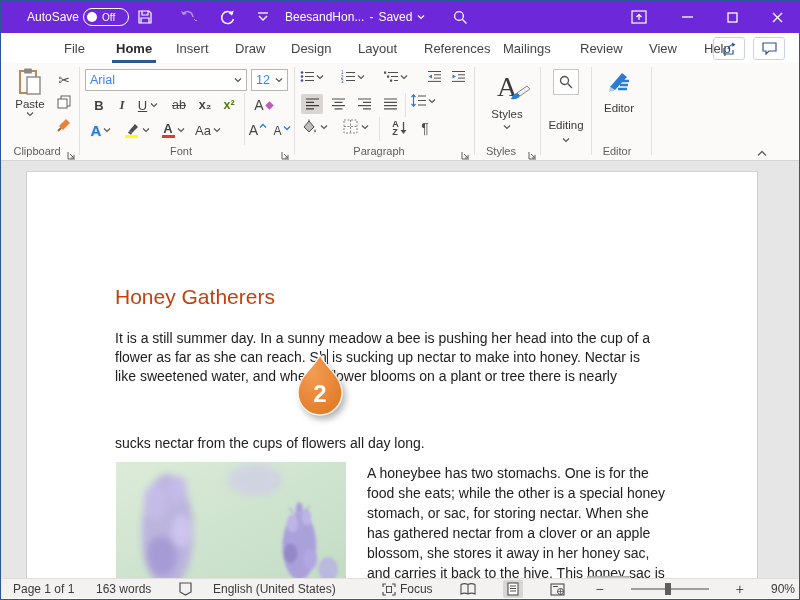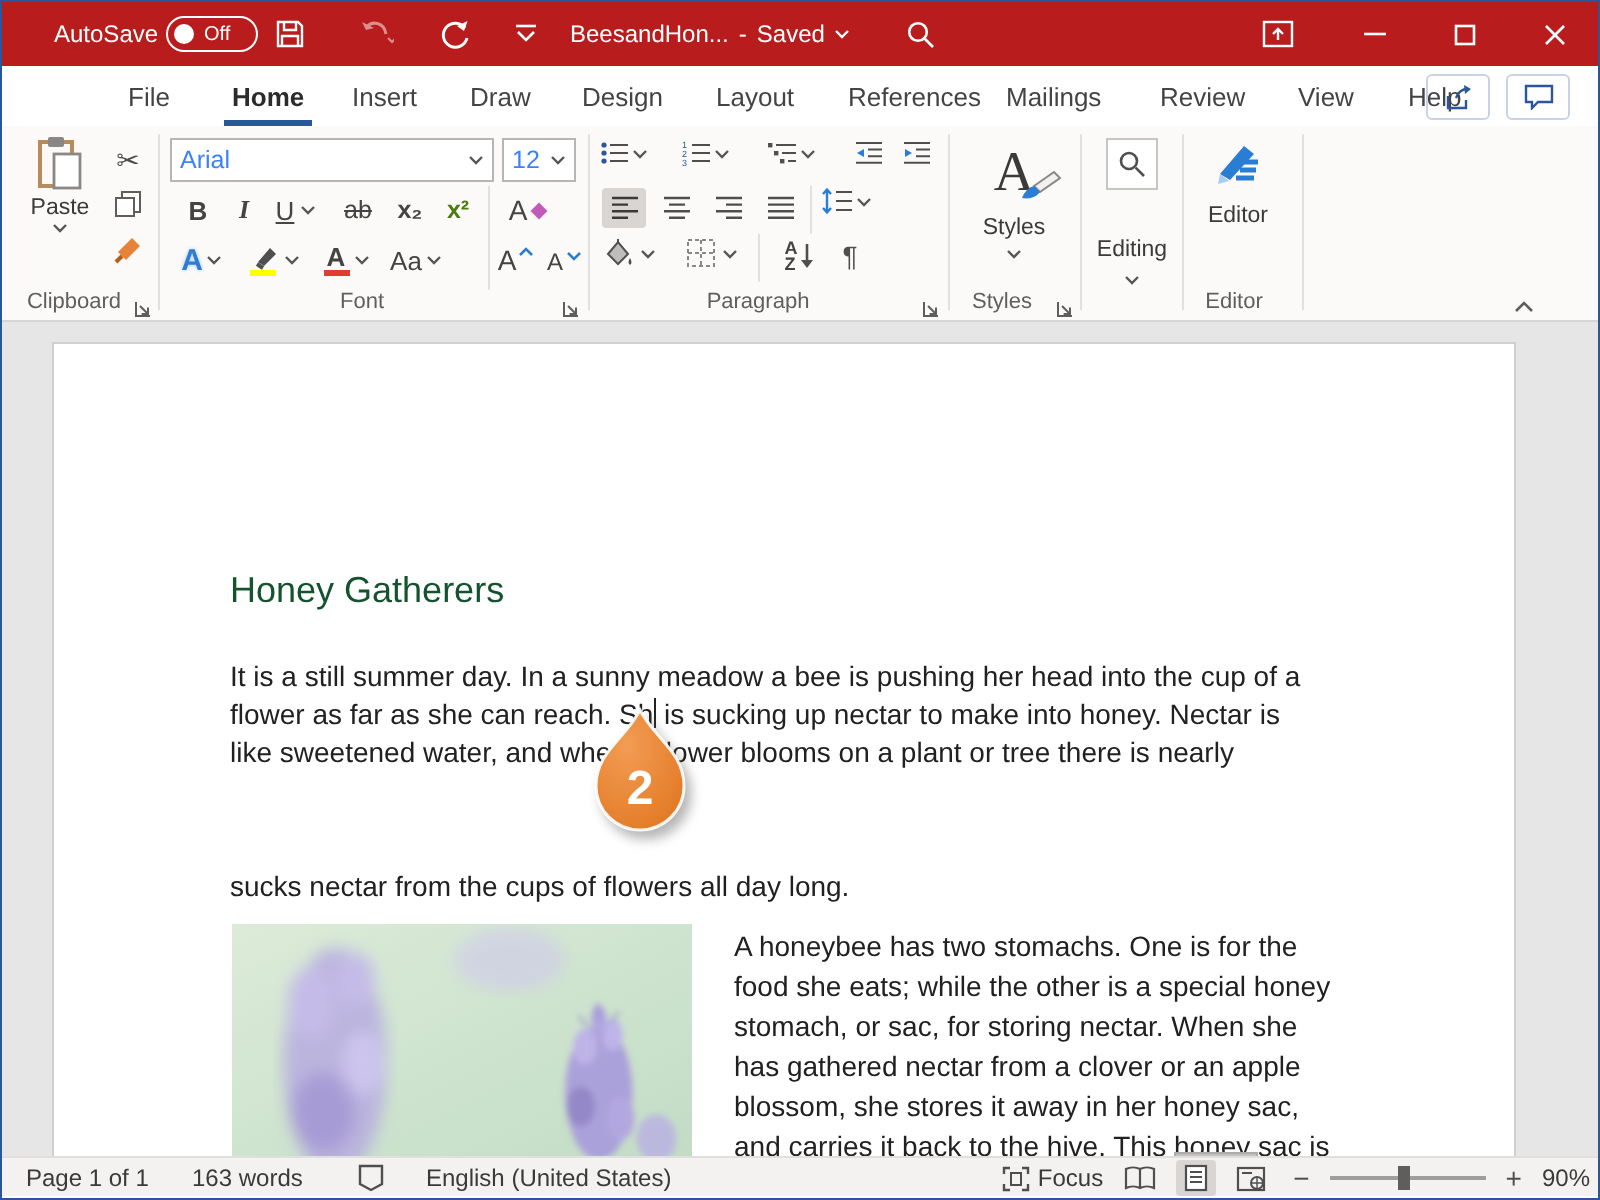--- a/index.html
+++ b/index.html
@@ -2,21 +2,21 @@
 <html><head>
 <meta charset="utf-8">
 <style>
   * { box-sizing: border-box; margin: 0; padding: 0; }
   body { font-family: "Liberation Sans", sans-serif; background:#999; }
   .frame { position: relative; width: 800px; height: 600px; background:#fff;
            border:1px solid #2b579a; overflow:hidden; font-family:"Liberation Sans",sans-serif; }
   .abs { position:absolute; }
 
   
-  .titlebar { position:absolute; left:0; top:0; width:800px; height:37px; background:#b91c1c; color:#fff; }
+  .titlebar { position:absolute; left:0; top:0; width:800px; height:37px; background:#6d28d9; color:#fff; }
   .tb-item { position:absolute; top:0; height:32px; display:flex; align-items:center; color:#fff; font-size:12px; }
   .toggle { width:46px; height:18px; border:1px solid #fff; border-radius:9px; display:flex; align-items:center; padding:0 6px 0 3px; gap:5px; }
   .toggle .knob { width:10px; height:10px; border-radius:50%; background:#fff; }
   .toggle .state { font-size:10px; color:#fff; }
   .chev-w { width:8px; height:8px; }
   .winbtn { position:absolute; top:0; width:44px; height:32px; display:flex; align-items:center; justify-content:center; }
 
   
   .tabrow { position:absolute; left:0; top:32px; width:800px; height:30px; background:#fff; }
   .tab { position:absolute; top:0; height:30px; display:flex; align-items:center; font-size:13px; color:#444; padding:0 2px;margin-left:45px; }
@@ -33,31 +33,31 @@
   .combo { position:absolute; height:22px; border:1px solid #b8b6b4; background:#fff; display:flex; align-items:center; font-size:12.5px; color:#3b82f6; padding:0 4px; }
   .combo .cv { flex:1; }
   .chev { width:8px; height:8px; }
   .fbtn { font-size:13px; font-weight:700; color:#444; }
   .active-btn { background:#d8d5d2; border-radius:2px; }
   .bigbtn { display:flex; flex-direction:column; align-items:center; font-size:11.5px; color:#3b3a39; }
 
   
   .docarea { position:absolute; left:0; top:160px; width:800px; height:417px; background:#e7e6e6; }
   .page { position:absolute; left:25px; top:10px; width:732px; height:407px; background:#fff; border:1px solid #d2d0ce; border-bottom:none; }
-  .doc-heading { position:absolute; left:88px; top:113px; font-size:18px; color:#14532d; }
+  .doc-heading { position:absolute; left:88px; top:113px; font-size:21px; color:#c2410c; }
   .doc-p { position:absolute; font-size:14px; color:#212121; line-height:18.8px; }
   .doc-p3 { line-height:20px; }
   .caret { display:inline-block; width:1.5px; height:15px; background:#222; vertical-align:-2px; }
   .marker { position:absolute; left:294px; top:191px; filter:drop-shadow(3px 4px 3px rgba(90,90,90,.45)); }
   .hthumb { position:absolute; left:560px; top:404px; width:42px; height:7px; background:#c4c2c0; border:1px solid #aeacaa; }
 
   
   .statusbar { position:absolute; left:0; top:577px; width:800px; height:20px; background:#f3f2f1; border-top:1px solid #e1dfdd; font-size:12px; color:#3b3a39; }
   .sb-item { position:absolute; top:0; height:20px; display:flex; align-items:center; gap:4px; }
-  .sb-right { position:absolute; right:6px; top:0; height:20px; display:flex; align-items:center; gap:6px; }
+  .sb-right { position:absolute; right:6px; top:0; height:20px; display:flex; align-items:center; gap:23px; }
   .viewbtn { height:18px; padding:1px 4px; display:flex; align-items:center; }
   .zoomtrack { position:relative; width:78px; height:2px; background:#9f9d9b; }
   .zoomthumb { position:absolute; left:34px; top:-5px; width:6px; height:12px; background:#605e5c; }
   svg text { font-family:"Liberation Sans",sans-serif; }
 </style>
 </head>
 <body>
 
 <div class="frame">
 

